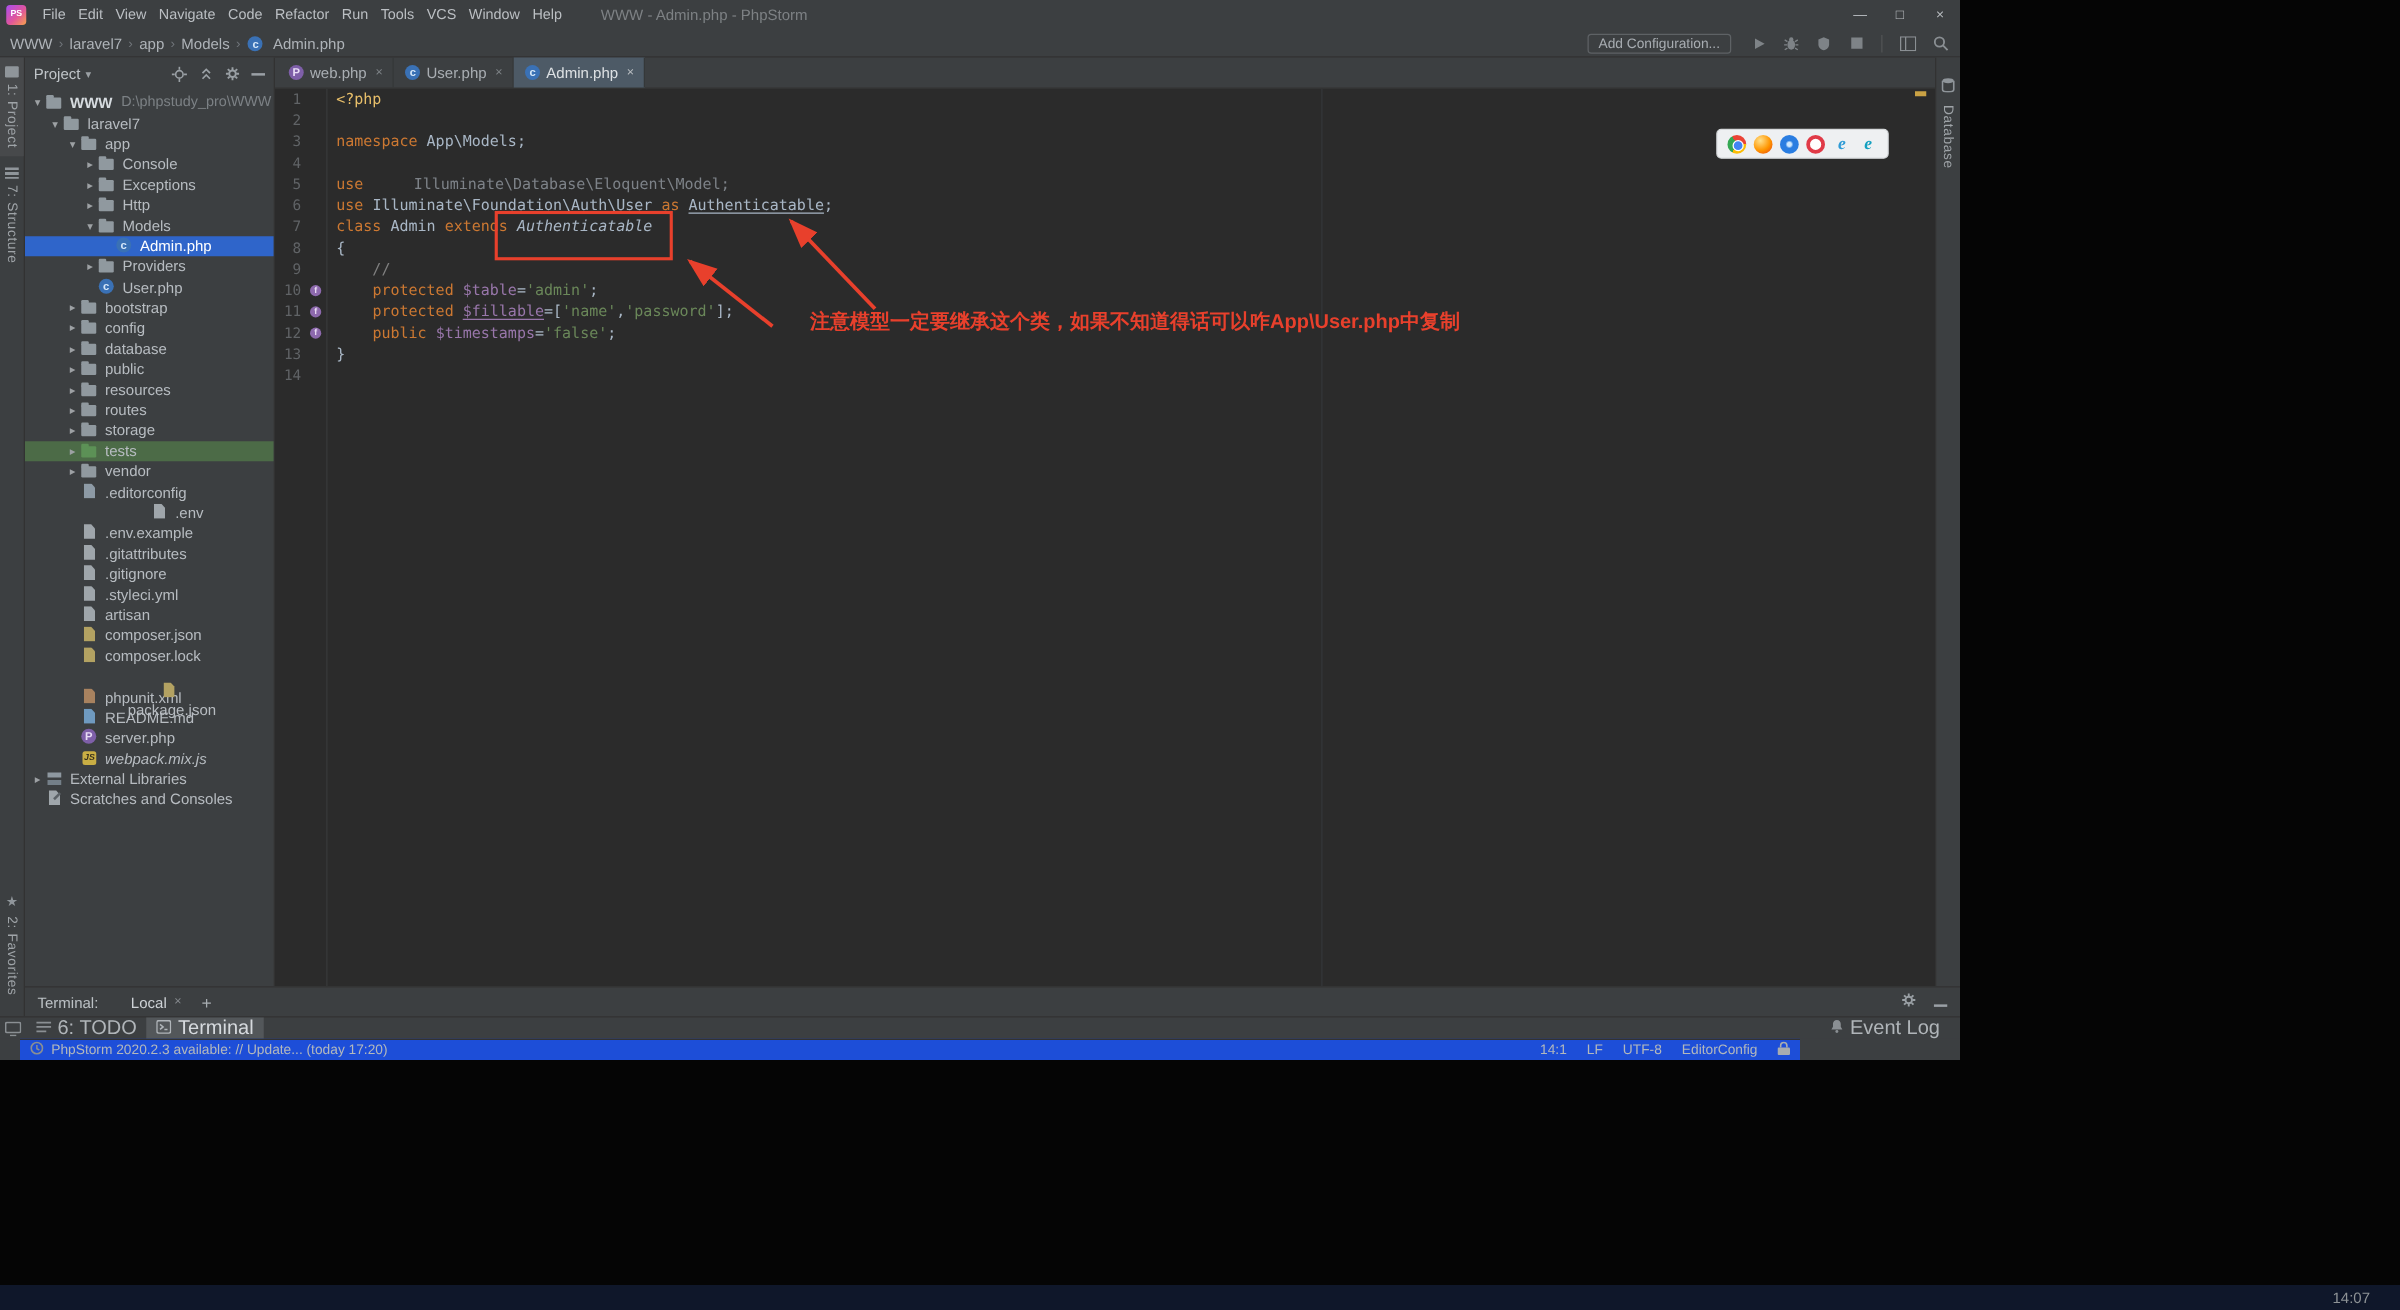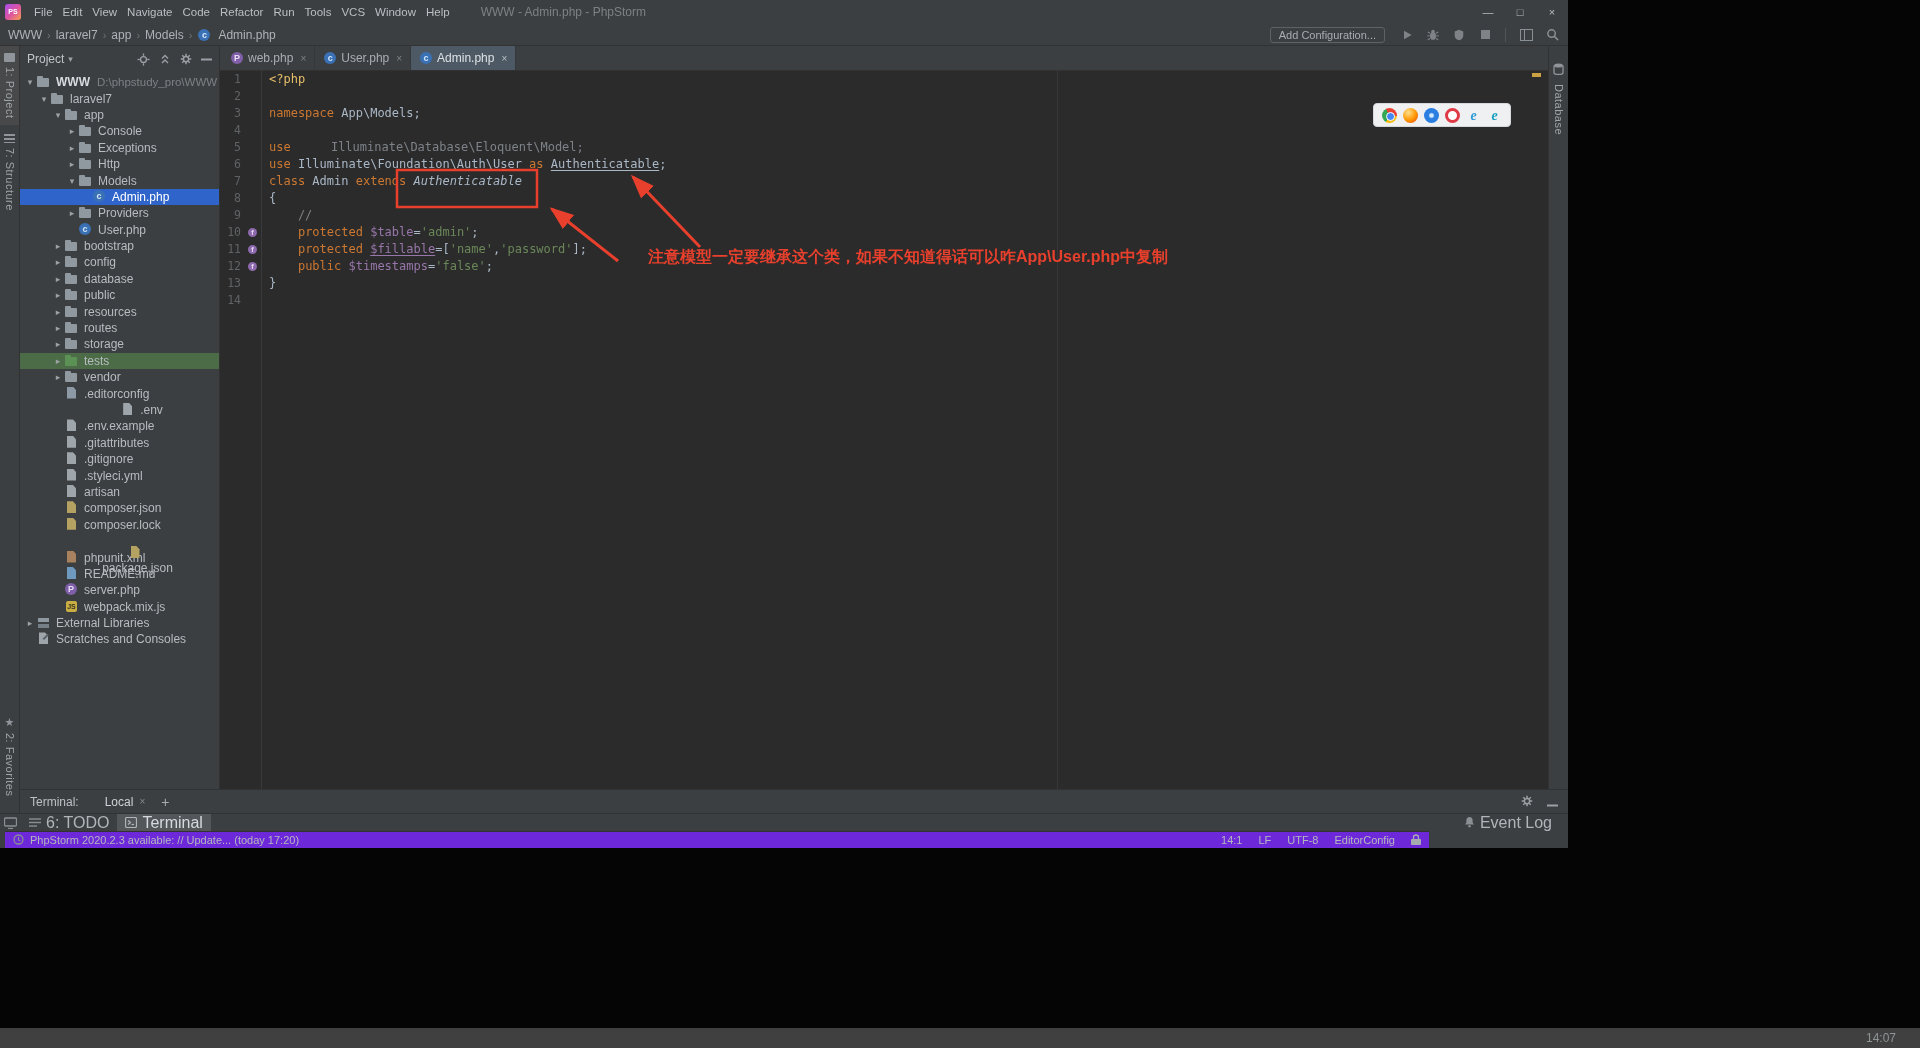--- a/index.html
+++ b/index.html
@@ -133,31 +133,31 @@
   .term-plus{margin-left:16px;color:#a8adb1;font-size:14px;line-height:14px;}
   .term-right{margin-left:auto;display:flex;gap:14px;align-items:center;color:#9aa0a5;}
 
   .bottom-toolbar{position:absolute;left:0;top:813px;width:1568px;height:18px;background:#3c3f41;
                   border-top:1px solid #323232;display:flex;align-items:stretch;}
   .twb{display:flex;align-items:center;gap:5px;padding:0 8px;font-size:16px;color:#b0b5b9;}
   .twb.pressed{background:#53575a;color:#d6dade;}
   .twb-corner{display:flex;align-items:center;padding:0 4px;}
   .twb-right{margin-left:auto;display:flex;align-items:center;padding-right:8px;}
 
-  .statusbar{position:absolute;left:5px;top:831px;width:1424px;height:17px;background:#6d28d9;border-top:1px solid #323232;
+  .statusbar{position:absolute;left:16px;top:831px;width:1424px;height:17px;background:#1d4ed8;border-top:1px solid #323232;
              display:flex;align-items:center;font-size:11px;color:#b3b8bc;padding:0 8px;}
   .sb-msg{margin-left:6px;}
   .sb-right{margin-left:auto;display:flex;align-items:center;gap:16px;}
 
   
   .anno-svg{position:absolute;left:0;top:0;pointer-events:none;}
   .anno-text{position:absolute;left:648px;top:247px;font-size:16px;font-weight:bold;color:#e8402c;white-space:nowrap;}
 
   
-  .taskbar{position:absolute;left:0;bottom:0;width:100%;height:20px;background:#404040;}
+  .taskbar{position:absolute;left:0;bottom:0;width:100%;height:20px;background:#0f172a;}
   .clock{position:absolute;right:24px;top:0;line-height:20px;font-size:12px;color:#8e9396;}
 </style>
 </head>
 <body>
 
 <div class="page">
   <div class="ide">
 
     <div class="titlebar">
       <div class="logo">PS</div>
@@ -470,21 +470,21 @@
           <div class="tree-row" style="padding-left: 32px;">
             <span class="chev"></span>
             <span class="ti md-file"></span>
             <span class="tlabel">README.md</span>
           </div>
           <div class="tree-row" style="padding-left: 32px;">
             <span class="chev"></span>
             <span class="ti phpfile"></span>
             <span class="tlabel">server.php</span>
           </div>
-          <div class="tree-row" style="padding-left: 32px;">
+          <div class="tree-row" style="padding-left: 32px; font-style: italic;">
             <span class="chev"></span>
             <span class="ti js-file"></span>
             <span class="tlabel">webpack.mix.js</span>
           </div>
           <div class="tree-row" style="padding-left: 4px;">
             <span class="chev">▸</span>
             <span class="ti library"></span>
             <span class="tlabel">External Libraries</span>
           </div>
           <div class="tree-row" style="padding-left: 4px;">

